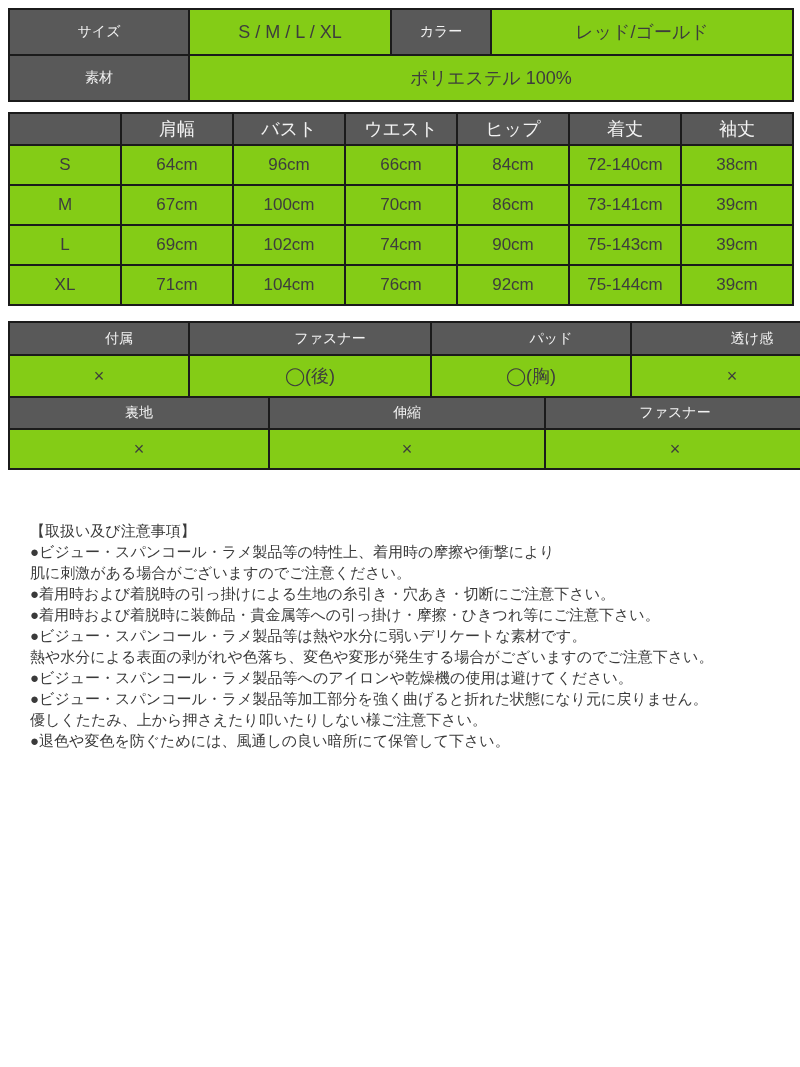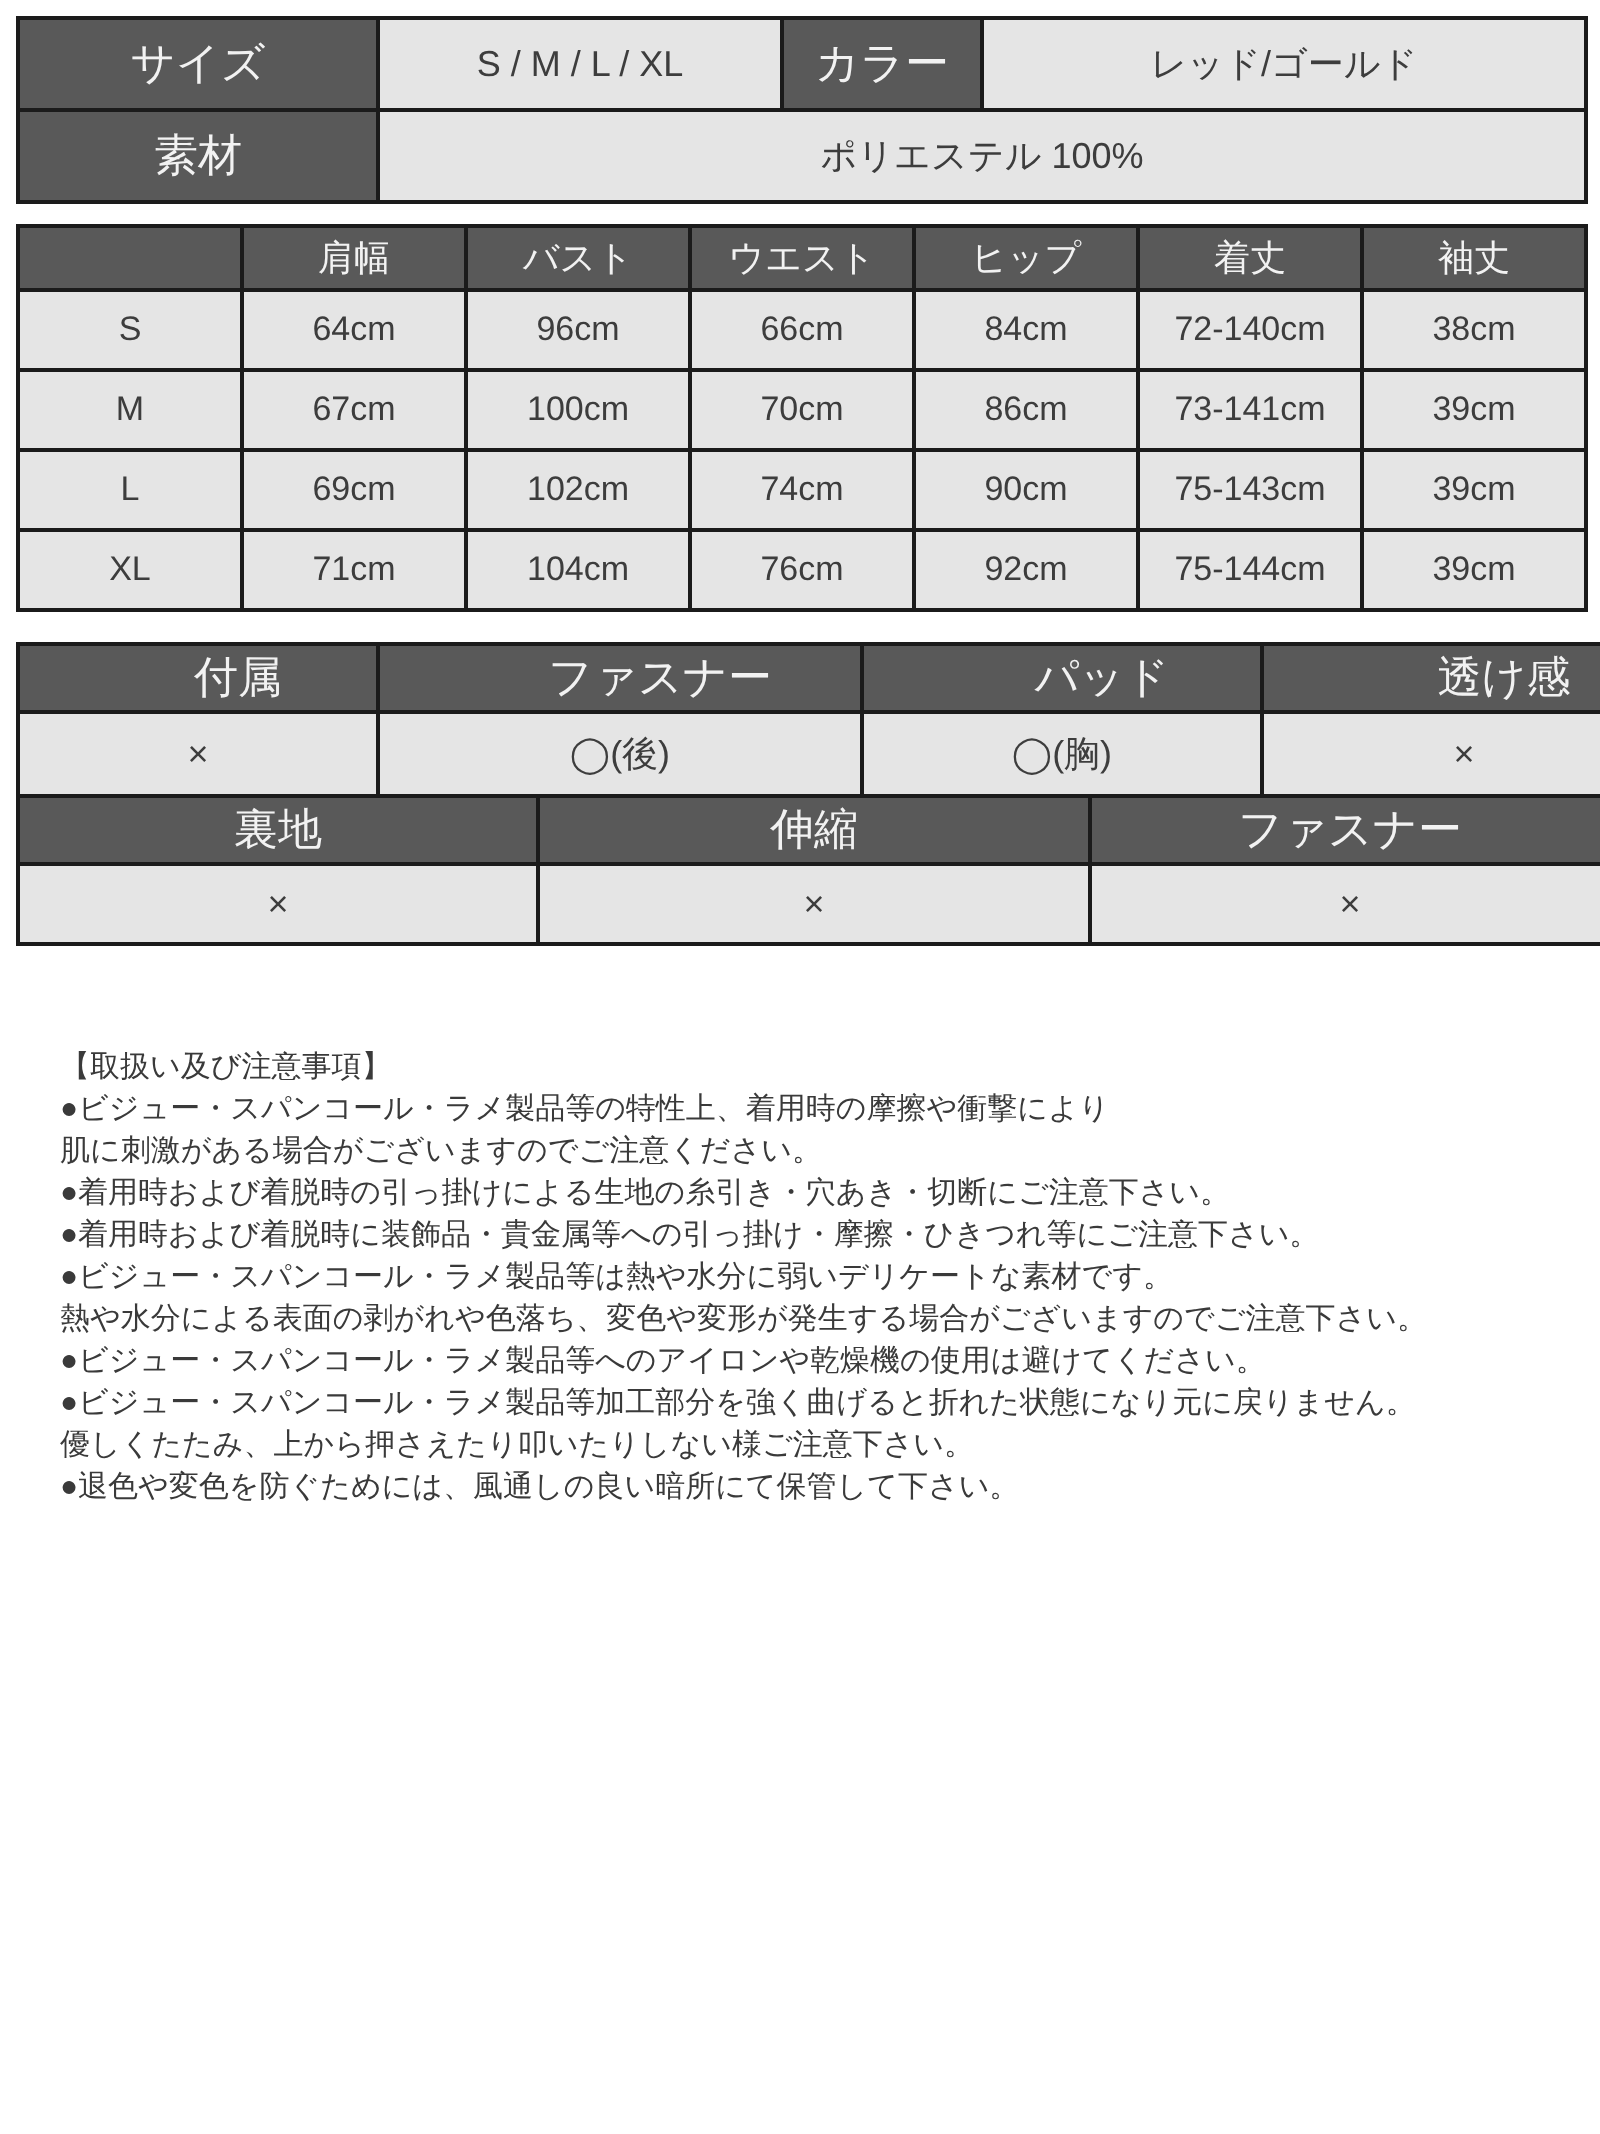--- a/index.html
+++ b/index.html
@@ -27,24 +27,24 @@
   td{
     border:2px solid var(--border-color);
     text-align:center;
     vertical-align:middle;
     overflow:hidden;
     white-space:nowrap;
   }
   .hd{
     background:var(--header-bg);
     color:var(--header-text);
-    font-size:22px;
+    font-size:14px;
   }
   .val{
-    background:#e5e5e5;
+    background:#84cc16;
     color:var(--value-text);
     font-size:18px;
   }
   
   .spec-table{margin-top:8px;}
   .spec-table td{height:46px;}
   .spec-table .c1{width:180px;}
   .spec-table .c2{width:202px;}
   .spec-table .c3{width:100px;}
   .spec-table .c4{width:302px;text-align:center;}

